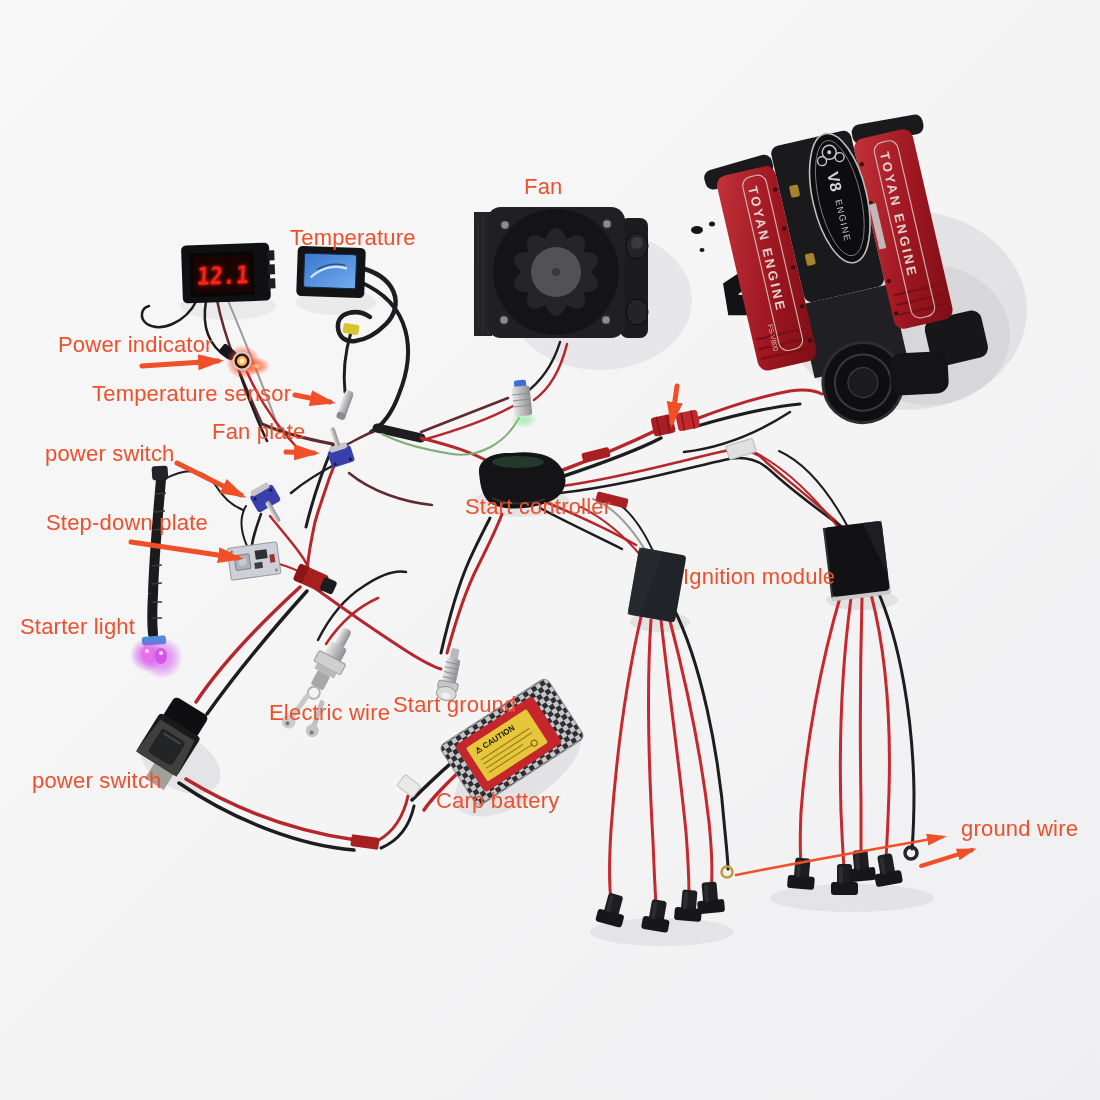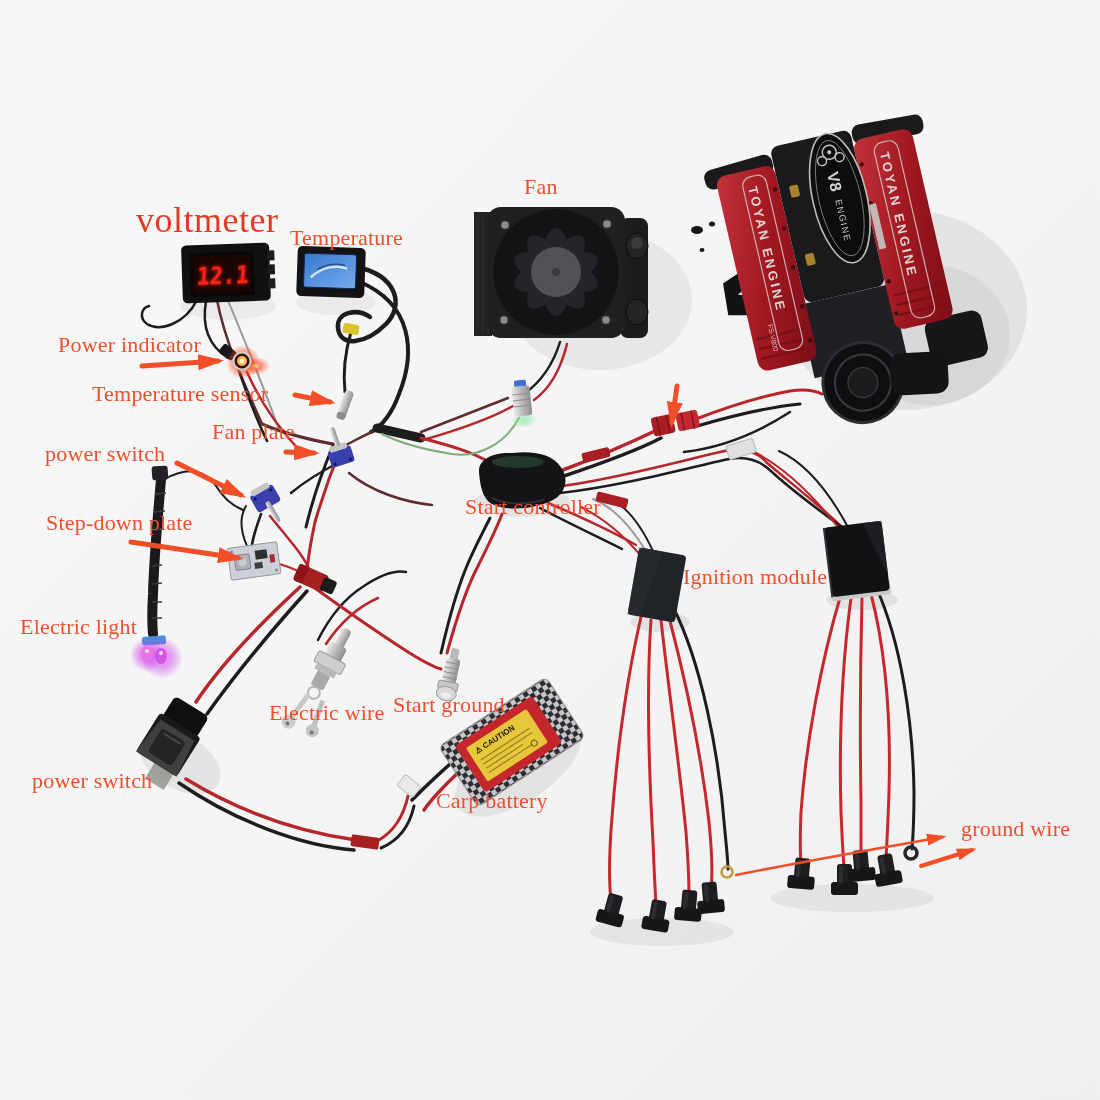--- a/index.html
+++ b/index.html
@@ -5,21 +5,21 @@
   html,body{margin:0;padding:0;background:#ffffff;}
   #stage{
     position:relative;width:1100px;height:1100px;overflow:hidden;
     background:linear-gradient(135deg,#f8f8f9 0%,#f4f4f5 55%,#efeff1 100%);
     font-family:"Liberation Sans",sans-serif;
   }
   #photo-svg{position:absolute;left:0;top:0;}
   .label{
     position:absolute;white-space:nowrap;z-index:5;
     color:#ef4f2b;font-size:22px;line-height:1.05;letter-spacing:.2px;
-    font-family:Liberation Serif, serif;
+    font-family:Liberation Sans, sans-serif;
   }
   .label-xl{font-size:36px;color:#e23b22;letter-spacing:.5px;}
   .wire{fill:none;stroke-linecap:round;stroke-linejoin:round;}
   .wr{stroke:#b6262b;}   
   .wr2{stroke:#c8282d;}  
   .wm{stroke:#5f2b2f;}   
   .wb{stroke:#1d1d20;}   
   .wg{stroke:#9b9b9d;}   
   .wgr{stroke:#7fae78;}  
   .arrow{stroke:#f04f28;fill:none;stroke-linecap:round;}
@@ -469,29 +469,28 @@
     <path class="arrow" stroke-width="5" marker-end="url(#ah)" d="M295,395 L330,402"></path>
     <path class="arrow" stroke-width="5" marker-end="url(#ah)" d="M286,452 L314,453"></path>
     <path class="arrow" stroke-width="5" marker-end="url(#ah)" d="M177,463 L241,495"></path>
     <path class="arrow" stroke-width="5" marker-end="url(#ah)" d="M131,542 L238,558"></path>
     <path class="arrow" stroke-width="5" marker-end="url(#ah)" d="M677,386 L672,422"></path>
     <path class="arrow" stroke-width="2.5" marker-end="url(#ah2)" d="M736,875 C800,862 880,848 942,837"></path>
     <path class="arrow" stroke-width="4" marker-end="url(#ah2)" d="M921,866 L972,850"></path>
   </g>
 </svg>
 
-<div class="label label-xl" style="left:136px;top:202px">voltmeter</div>
 <div class="label" style="left:290px;top:226px">Temperature</div>
 <div class="label" style="left:524px;top:175px">Fan</div>
 <div class="label" style="left:58px;top:333px">Power indicator</div>
 <div class="label" style="left:92px;top:382px">Temperature sensor</div>
 <div class="label" style="left:212px;top:420px">Fan plate</div>
 <div class="label" style="left:45px;top:442px">power switch</div>
 <div class="label" style="left:46px;top:511px">Step-down plate</div>
-<div class="label" style="left:20px;top:615px">Electric light</div>
+<div class="label" style="left:20px;top:615px">Starter light</div>
 <div class="label" style="left:269px;top:701px">Electric wire</div>
 <div class="label" style="left:393px;top:693px">Start ground</div>
 <div class="label" style="left:436px;top:789px">Carp battery</div>
 <div class="label" style="left:32px;top:769px">power switch</div>
 <div class="label" style="left:465px;top:495px">Start controller</div>
 <div class="label" style="left:683px;top:565px">Ignition module</div>
 <div class="label" style="left:961px;top:817px">ground wire</div>
 
 </div>
 

